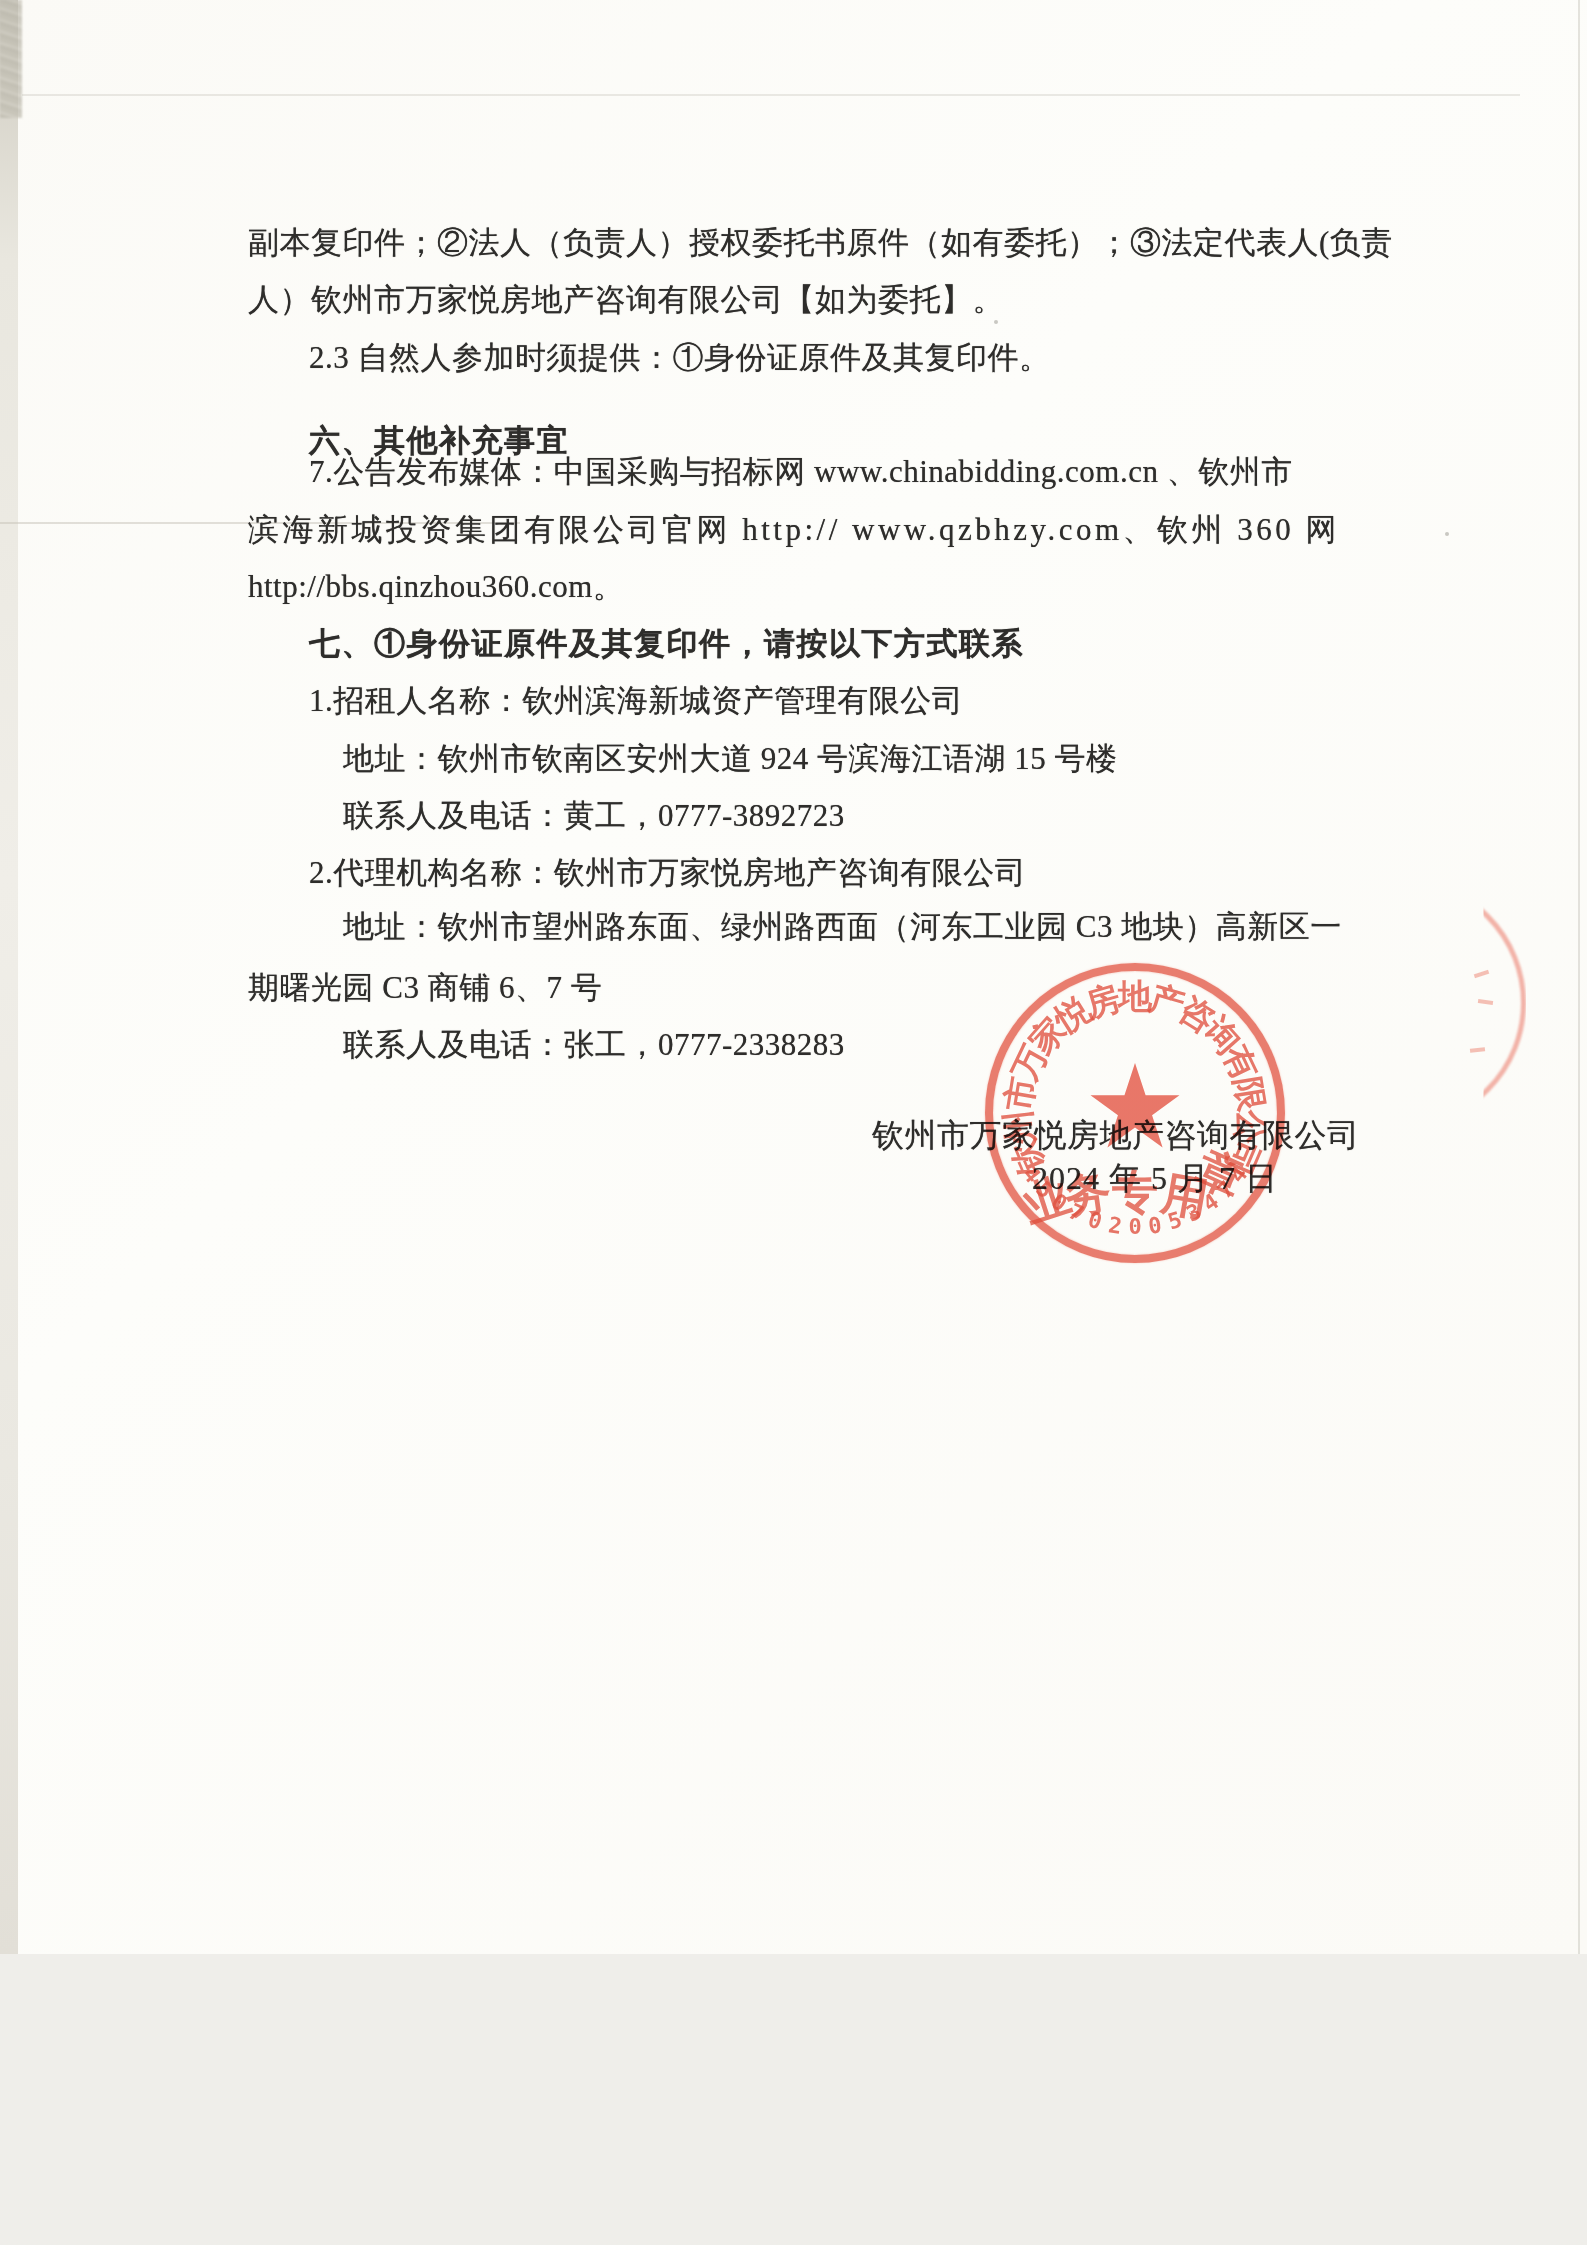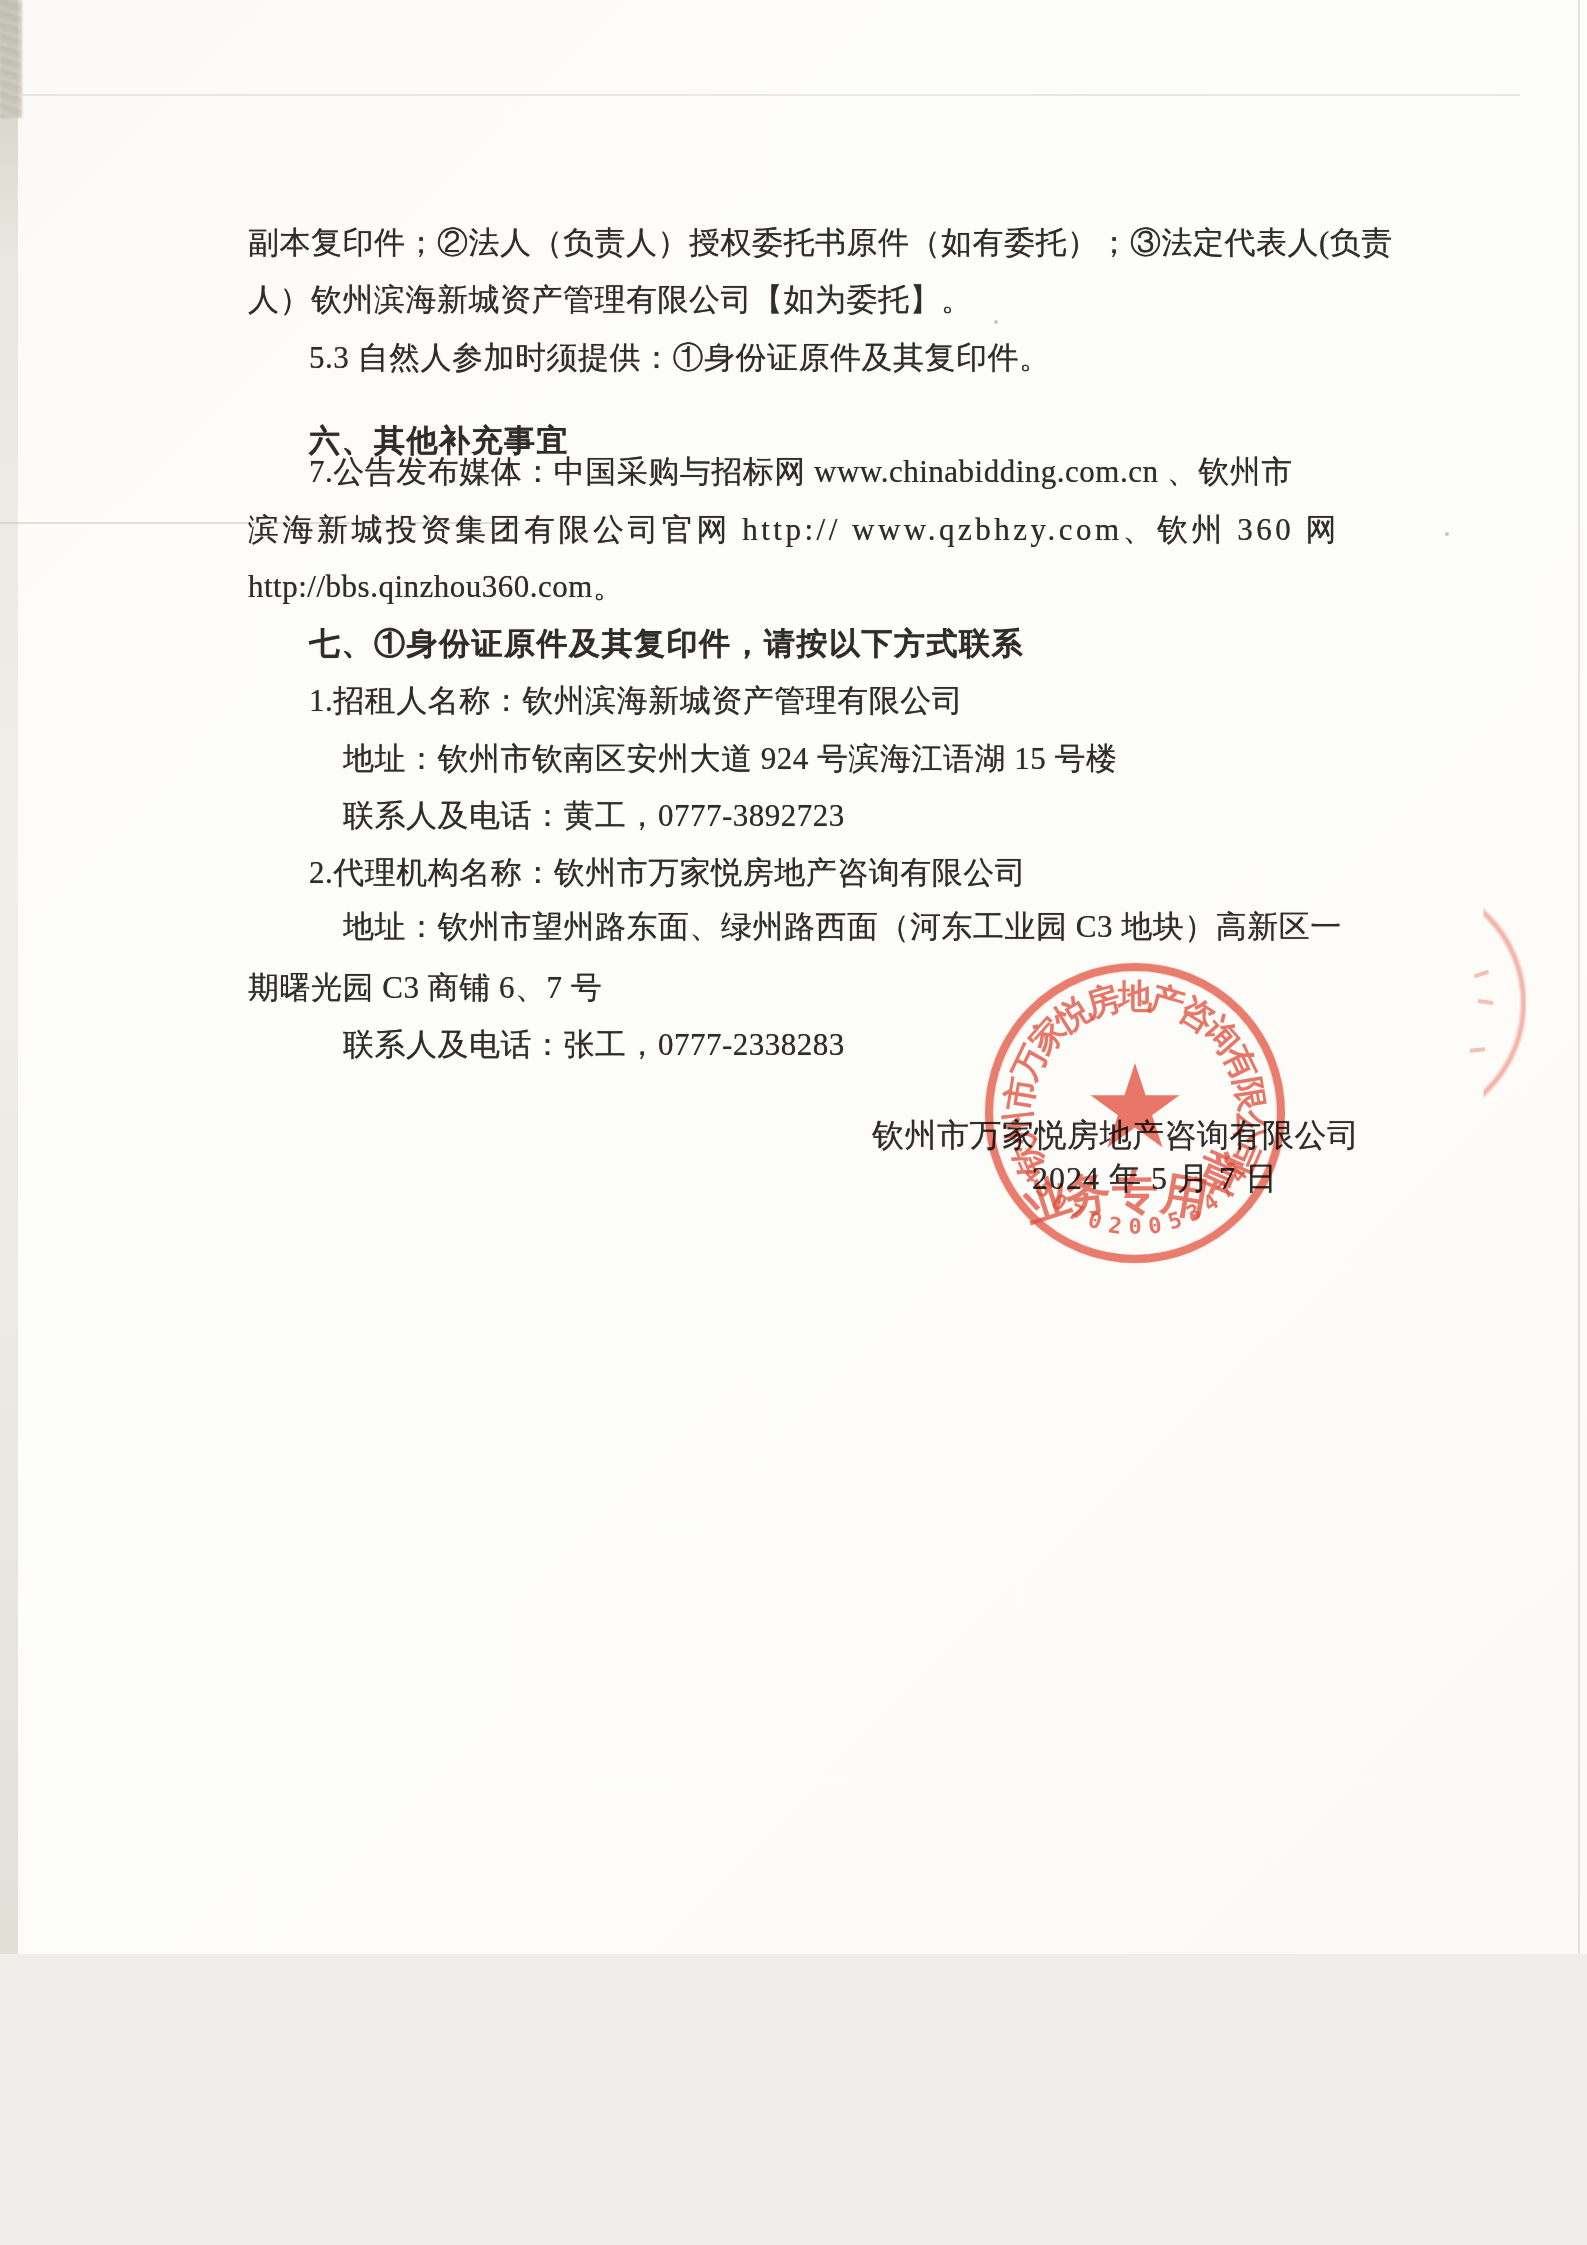--- a/index.html
+++ b/index.html
@@ -83,22 +83,22 @@
   <div class="edge-left"></div>
   <div class="corner-blob"></div>
   <div class="hline-top"></div>
   <div class="hline-mid"></div>
   <div class="vline-right"></div>
   <div class="speck" style="left:994px;top:320px;"></div>
   <div class="speck" style="left:1445px;top:532px;"></div>
 
   <div id="textblock">
       <div class="line cont" style="top: 222px;">副本复印件；②法人（负责人）授权委托书原件（如有委托）；③法定代表人(负责</div>
-      <div class="line cont" style="top: 279px;">人）钦州滨海新城资产管理有限公司【如为委托】。</div>
-      <div class="line para" style="top: 337px;">5.3 自然人参加时须提供：①身份证原件及其复印件。</div>
+      <div class="line cont" style="top: 279px;">人）钦州市万家悦房地产咨询有限公司【如为委托】。</div>
+      <div class="line para" style="top: 337px;">2.3 自然人参加时须提供：①身份证原件及其复印件。</div>
       <div class="line heading" style="top: 394px; margin-top: 26px;">六、其他补充事宜</div>
       <div class="line para" style="top: 451px;">7.公告发布媒体：中国采购与招标网 www.chinabidding.com.cn 、钦州市</div>
       <div class="line cont-wide" style="top: 509px; text-align: center;">滨海新城投资集团有限公司官网 http:// www.qzbhzy.com、钦州 360 网</div>
       <div class="line cont" style="top: 566px;">http://bbs.qinzhou360.com。</div>
       <div class="line heading" style="top: 623px;">七、①身份证原件及其复印件，请按以下方式联系</div>
       <div class="line para" style="top: 680px;">1.招租人名称：钦州滨海新城资产管理有限公司</div>
       <div class="line addr" style="top: 738px;">地址：钦州市钦南区安州大道 924 号滨海江语湖 15 号楼</div>
       <div class="line addr" style="top: 795px;">联系人及电话：黄工，0777-3892723</div>
       <div class="line para" style="top: 852px;">2.代理机构名称：钦州市万家悦房地产咨询有限公司</div>
       <div class="line addr" style="top: 906px;">地址：钦州市望州路东面、绿州路西面（河东工业园 C3 地块）高新区一</div>

